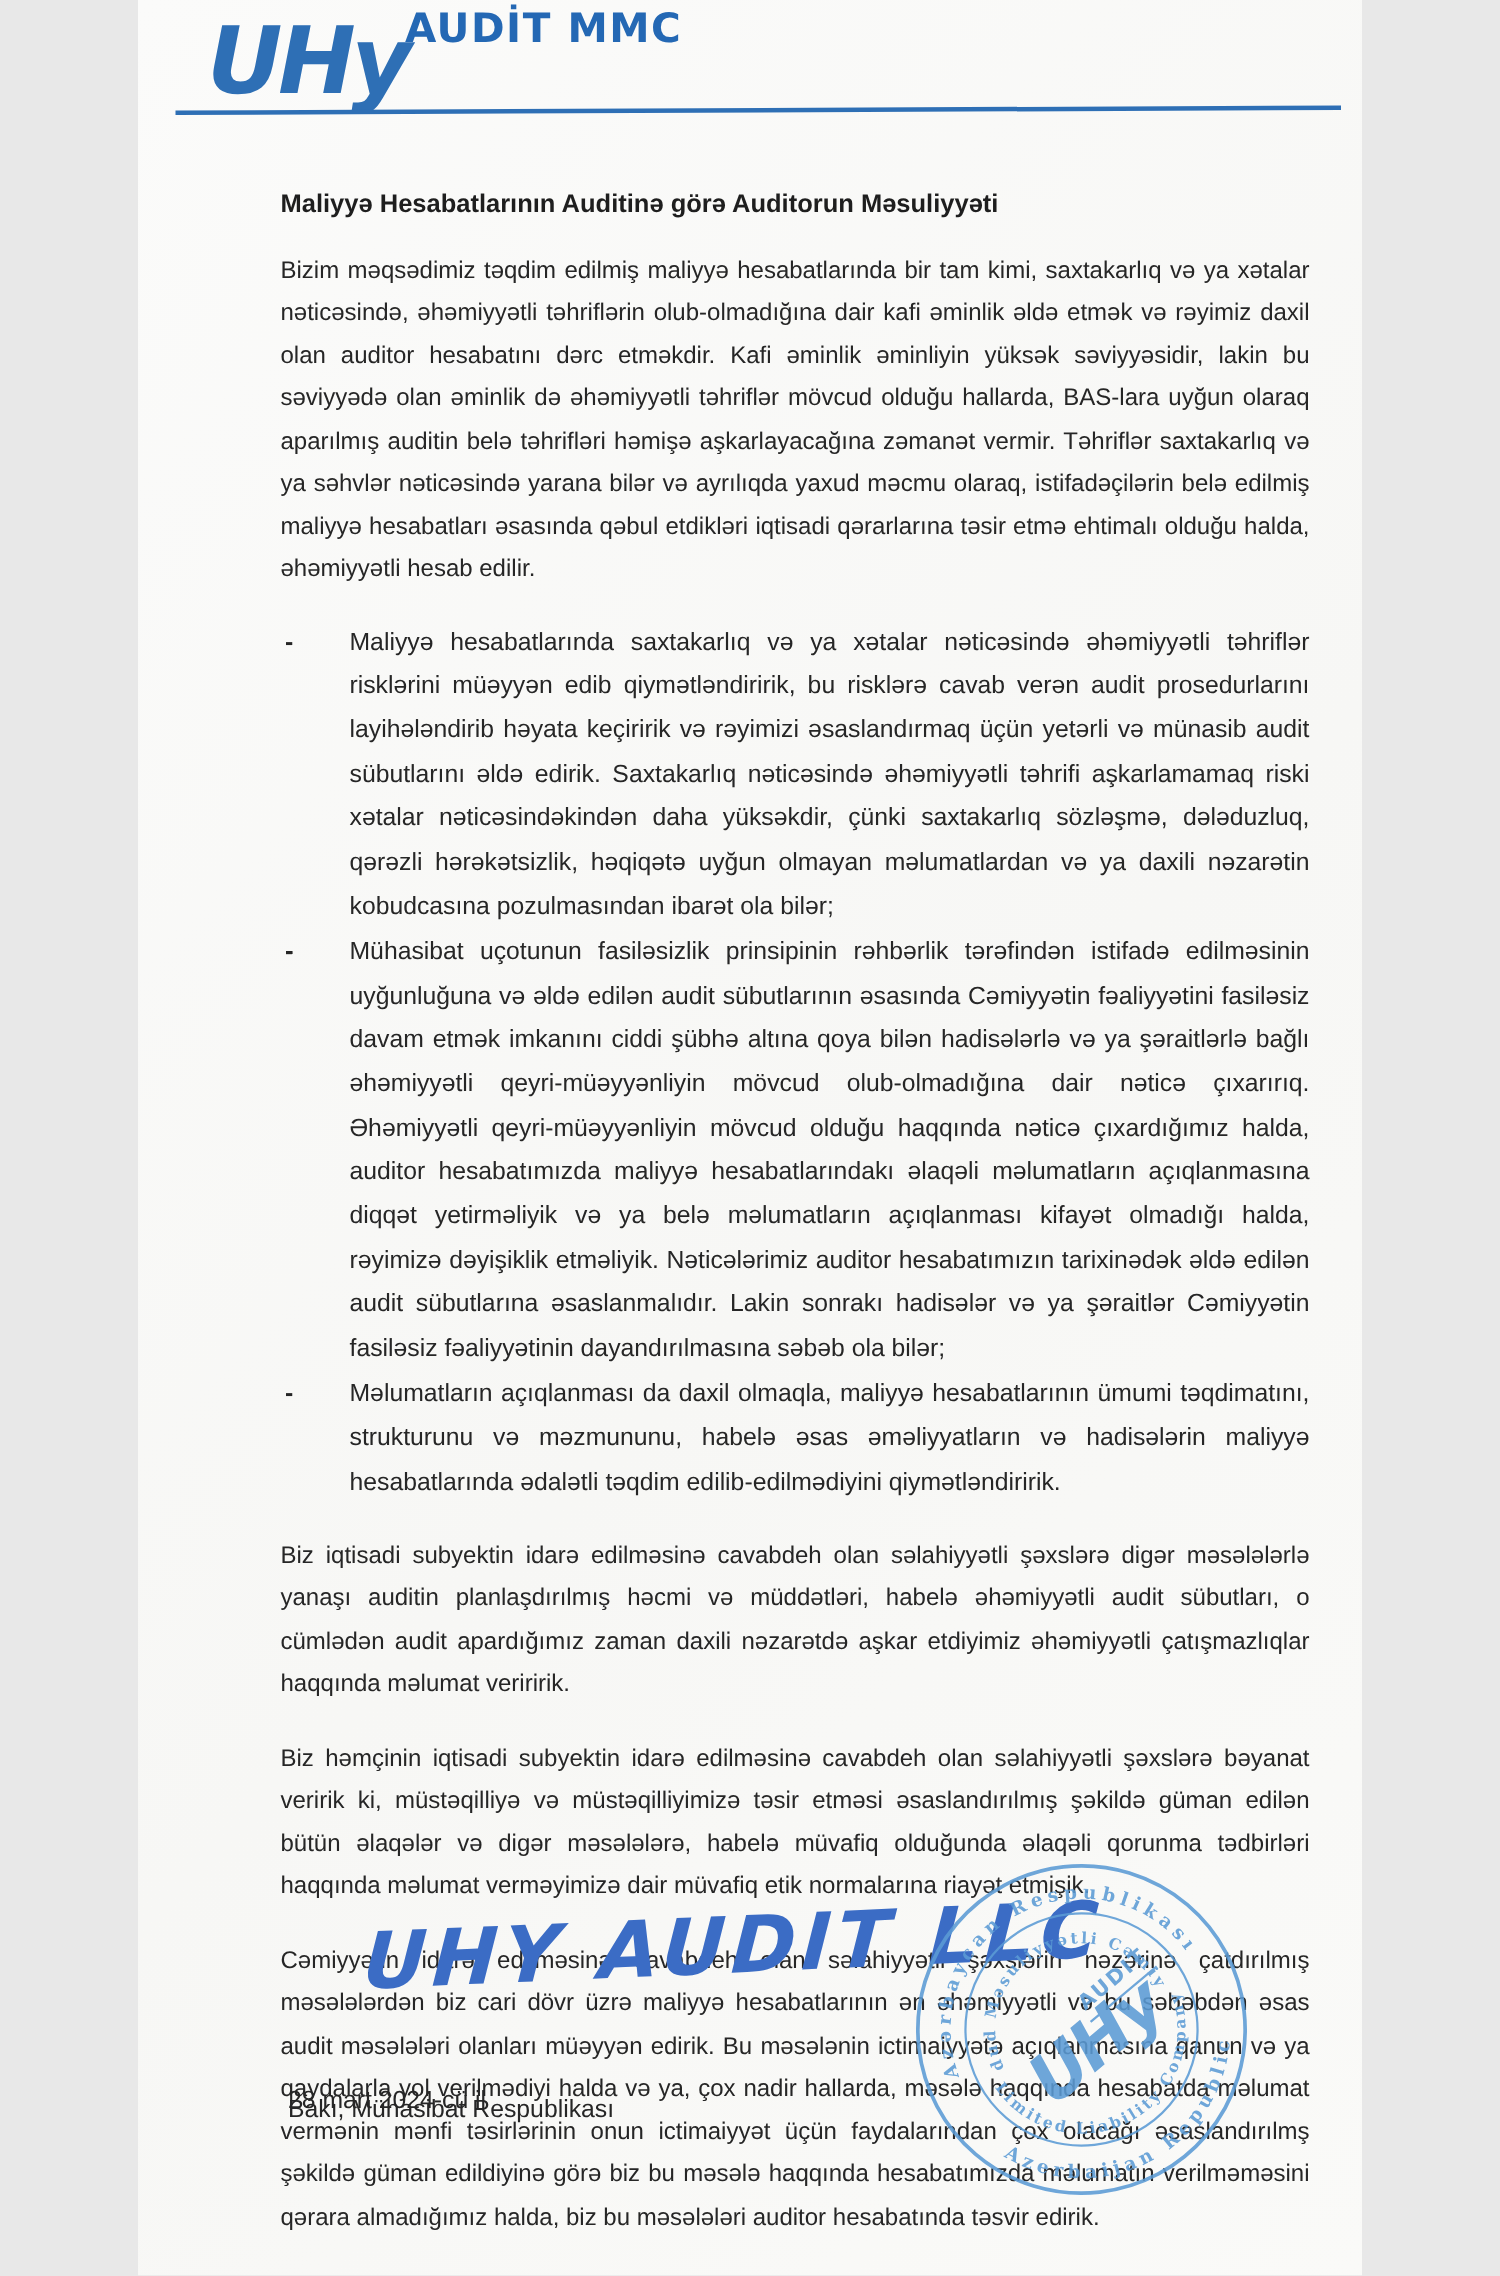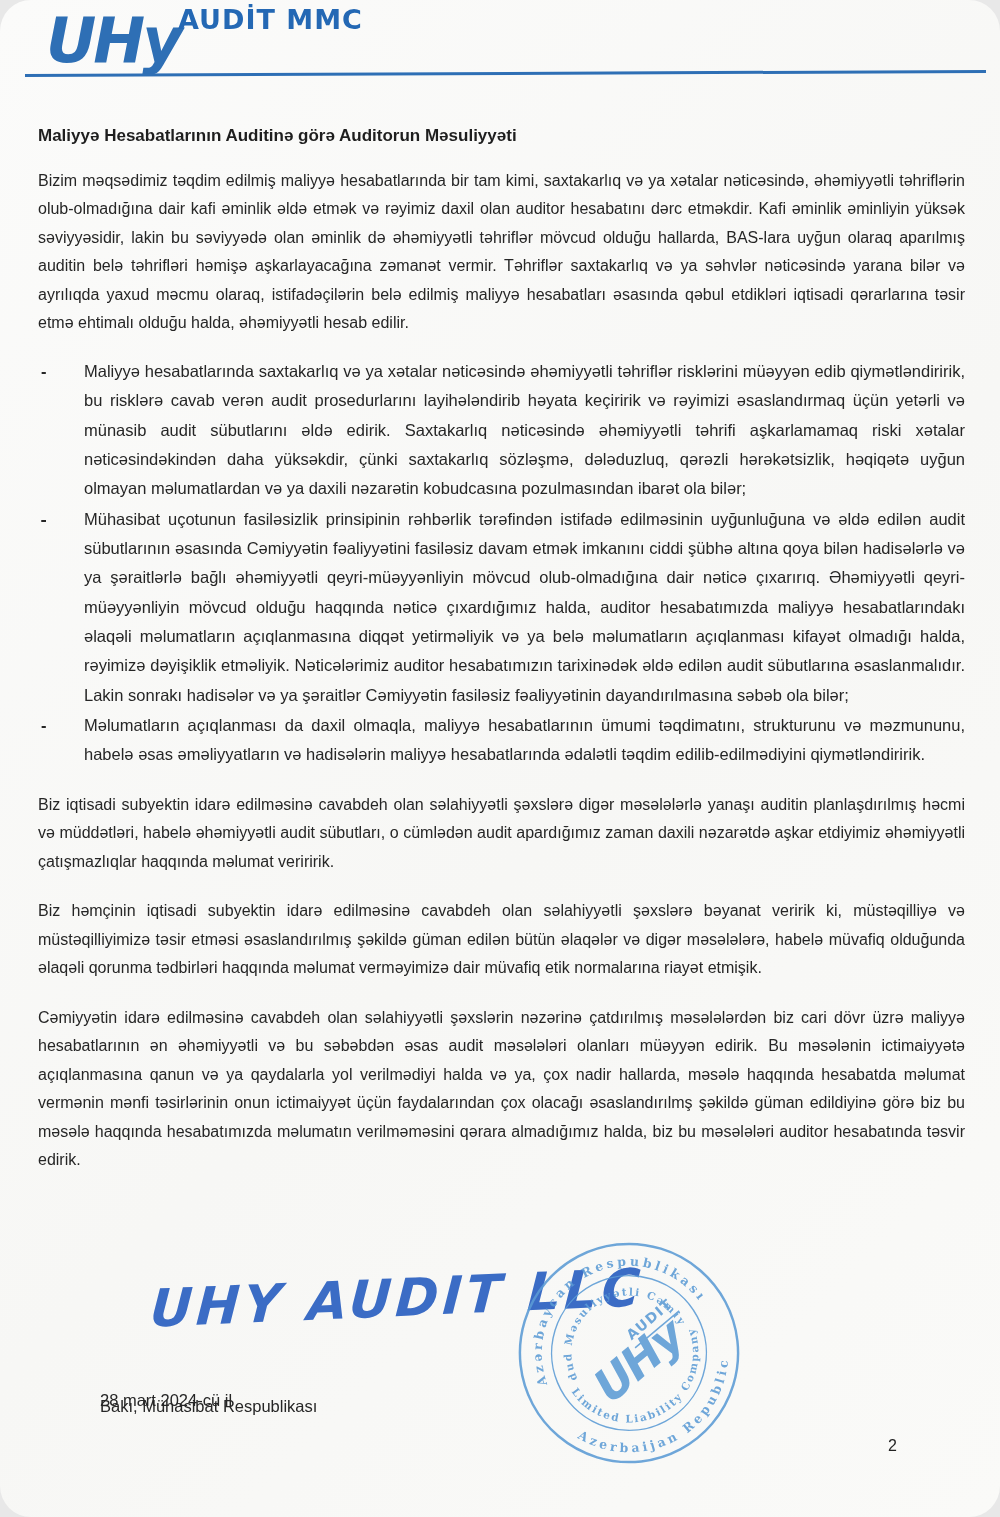--- a/index.html
+++ b/index.html
@@ -1,24 +1,23 @@
 <!DOCTYPE html>
 <html lang="az"><head>
 <meta charset="utf-8">
 <style>
   html,body{margin:0;padding:0;background:#e8e8e8;}
   .page{
     position:relative;
-    width:1000px;height:1517px;
+    width:816px;height:1517px;
     margin:0 auto;
     background:linear-gradient(135deg,#fbfbfa 0%,#f7f7f5 55%,#fafaf8 100%);
     font-family:"Liberation Sans","DejaVu Sans",sans-serif;
     color:#262626;
     overflow:hidden;
-    border-radius:31px;
   }
   
   .header{position:relative;height:112px;}
   .logo-main{
     position:absolute;left:46px;top:4px;
     font-family:"DejaVu Sans",sans-serif;
     font-weight:bold;font-style:italic;
     font-size:62px;letter-spacing:-3px;
     color:#2e6fb5;
   }
@@ -26,21 +25,21 @@
     position:absolute;left:178px;top:4px;
     font-family:"DejaVu Sans",sans-serif;
     font-weight:bold;font-size:27px;letter-spacing:1px;
     color:#2468b4;
   }
   .header-rule{
     position:absolute;left:25px;right:14px;top:72px;height:3px;
     background:#2e6fb5;transform:rotate(-0.25deg);
   }
   
-  .content{margin:0 35px 0 38px;}
+  .content{margin:0 35px 0 95px;}
   .doc-title{
     margin:14px 0 0 0;
     font-size:17px;font-weight:bold;color:#1e1e1e;
   }
   .para{
     margin:21px 0 0 0;
     font-size:16px;line-height:1.78;
     text-align:justify;
   }
   .bullets{list-style:none;margin:19px 0 0 0;padding:0;}

